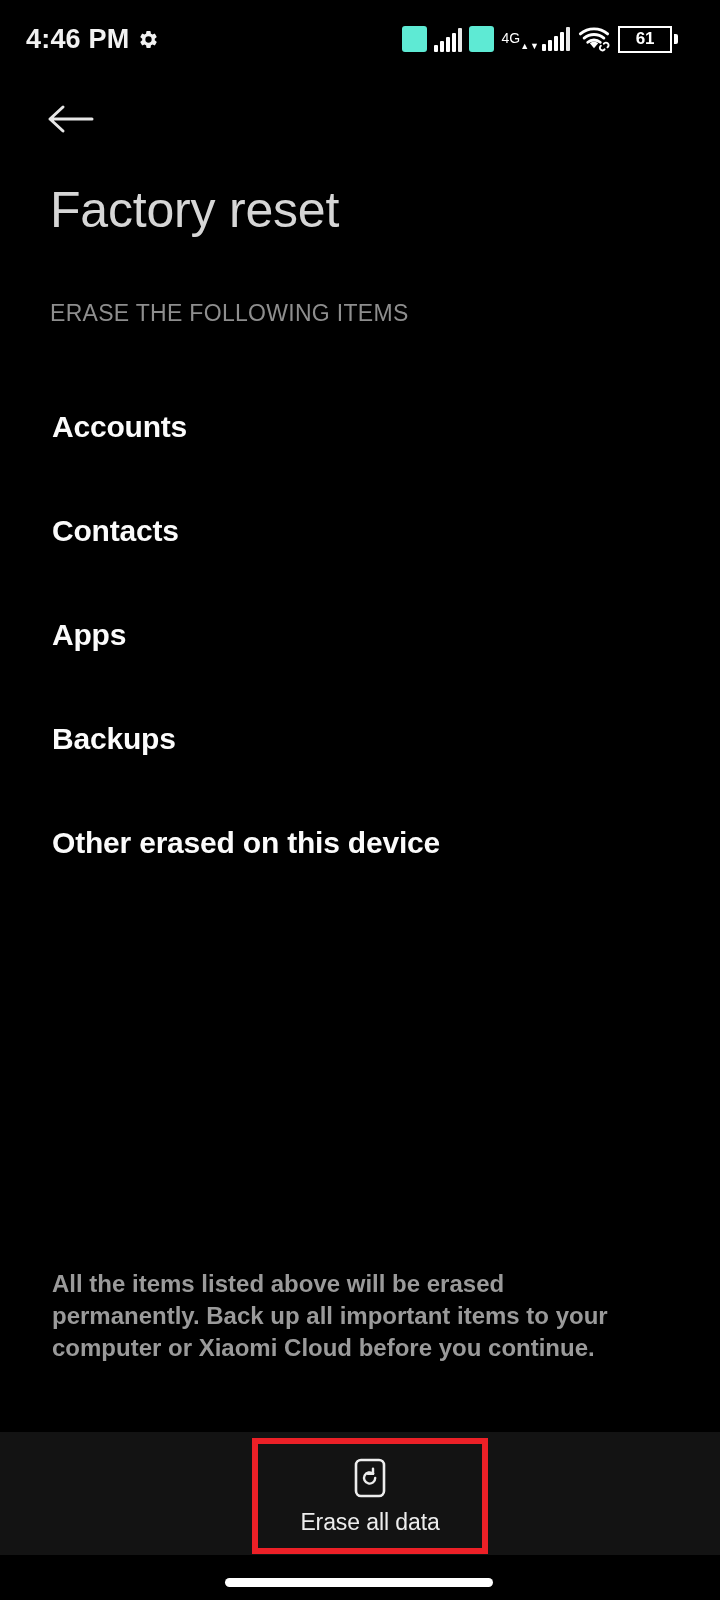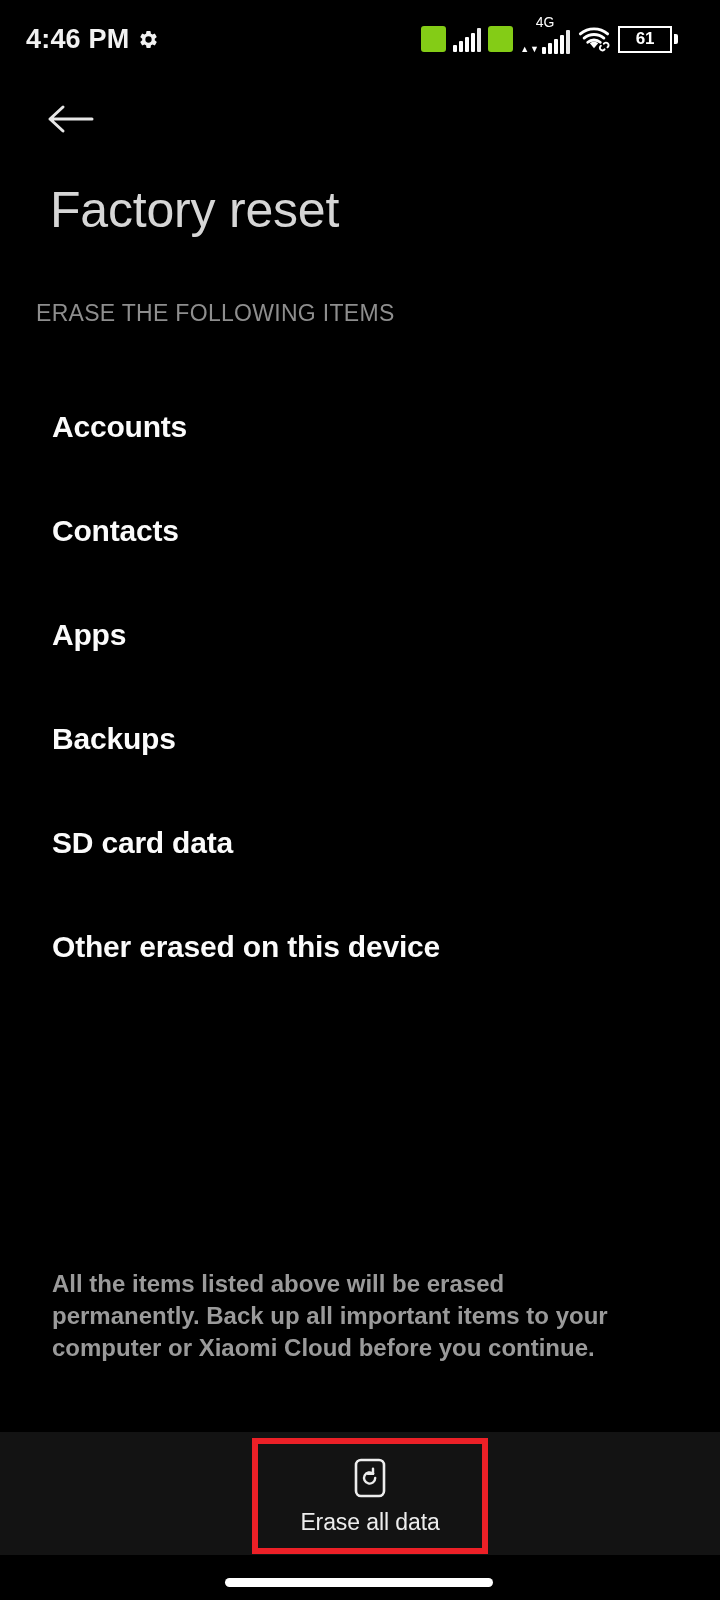--- a/index.html
+++ b/index.html
@@ -17,28 +17,28 @@
     display:flex; align-items:center; justify-content:space-between;
     padding:0 42px 0 26px;
   }
   .sb-left { display:flex; align-items:center; gap:9px; }
   .sb-time { color:#f2f2f2; font-size:27px; font-weight:600; letter-spacing:.2px; }
   .gear { width:21px; height:21px; display:block; }
   .sb-right { display:flex; align-items:center; gap:7px; }
 
   .volte {
     display:flex; flex-direction:column; align-items:center; justify-content:center;
-    width:25px; height:26px; background:#84cc16; color:#000; border-radius:3px;
+    width:25px; height:26px; background:#5eead4; color:#000; border-radius:3px;
     font-size:9px; font-weight:700; line-height:10px; letter-spacing:-.3px;gap:24px;
   }
   .bars { display:flex; align-items:flex-end; gap:2px; height:26px; }
   .bars i { display:block; width:4px; background:#fff; border-radius:1px; }
   .bars i.b1{height:7px} .bars i.b2{height:11px} .bars i.b3{height:15px}
   .bars i.b4{height:19px} .bars i.b5{height:24px; background:#e8e8e8;}
-  .g4wrap { display:flex; flex-direction:column; align-items:center; justify-content:flex-end; height:30px; }
+  .g4wrap { display:flex; flex-direction:row; align-items:center; justify-content:flex-end; height:30px; }
   .g4 { color:#fff; font-size:14px; font-weight:500; line-height:13px; margin-bottom:1px; }
   .arrows { display:flex; align-items:flex-end; gap:1px; margin-right:1px; }
   .arrows span { color:#fff; font-size:9px; line-height:9px; }
   .wifi { position:relative; width:34px; height:26px; }
   .battery {
     display:flex; align-items:center; gap:2px;
   }
   .batt-body {
     width:54px; height:27px; border:2.5px solid #fff; border-radius:0;
     display:flex; align-items:center; justify-content:center;
@@ -54,21 +54,21 @@
 
   
   .page-title {
     position:absolute; left:50px; top:175px;
     color:#d6d6d6; font-size:50px; font-weight:400; letter-spacing:-.2px;
     line-height:70px;
   }
 
   
   .section-head {
-    position:absolute; left:36px; top:300px;
+    position:absolute; left:50px; top:300px;
     color:#8e8e8e; font-size:23px; font-weight:400; letter-spacing:.3px;
   }
 
   
   .list { position:absolute; left:52px; top:375px; width:600px; }
   .list-item {
     height:104px; display:flex; align-items:center;
     color:#fbfbfb; font-size:30px; font-weight:700; letter-spacing:-.2px;
   }
 
@@ -189,23 +189,20 @@
     <div class="list-item">
         <span>Contacts</span>
       </div>
     <div class="list-item">
         <span>Apps</span>
       </div>
     <div class="list-item">
         <span>Backups</span>
       </div>
     <div class="list-item">
-        <span>SD card data</span>
-      </div>
-    <div class="list-item">
         <span>Other erased on this device</span>
       </div>
   </div>
 
   <div class="footnote">
     <p>All the items listed above will be erased permanently. Back up all important items to your computer or Xiaomi Cloud before you continue.</p>
   </div>
 
   <div class="bottombar"></div>
 

